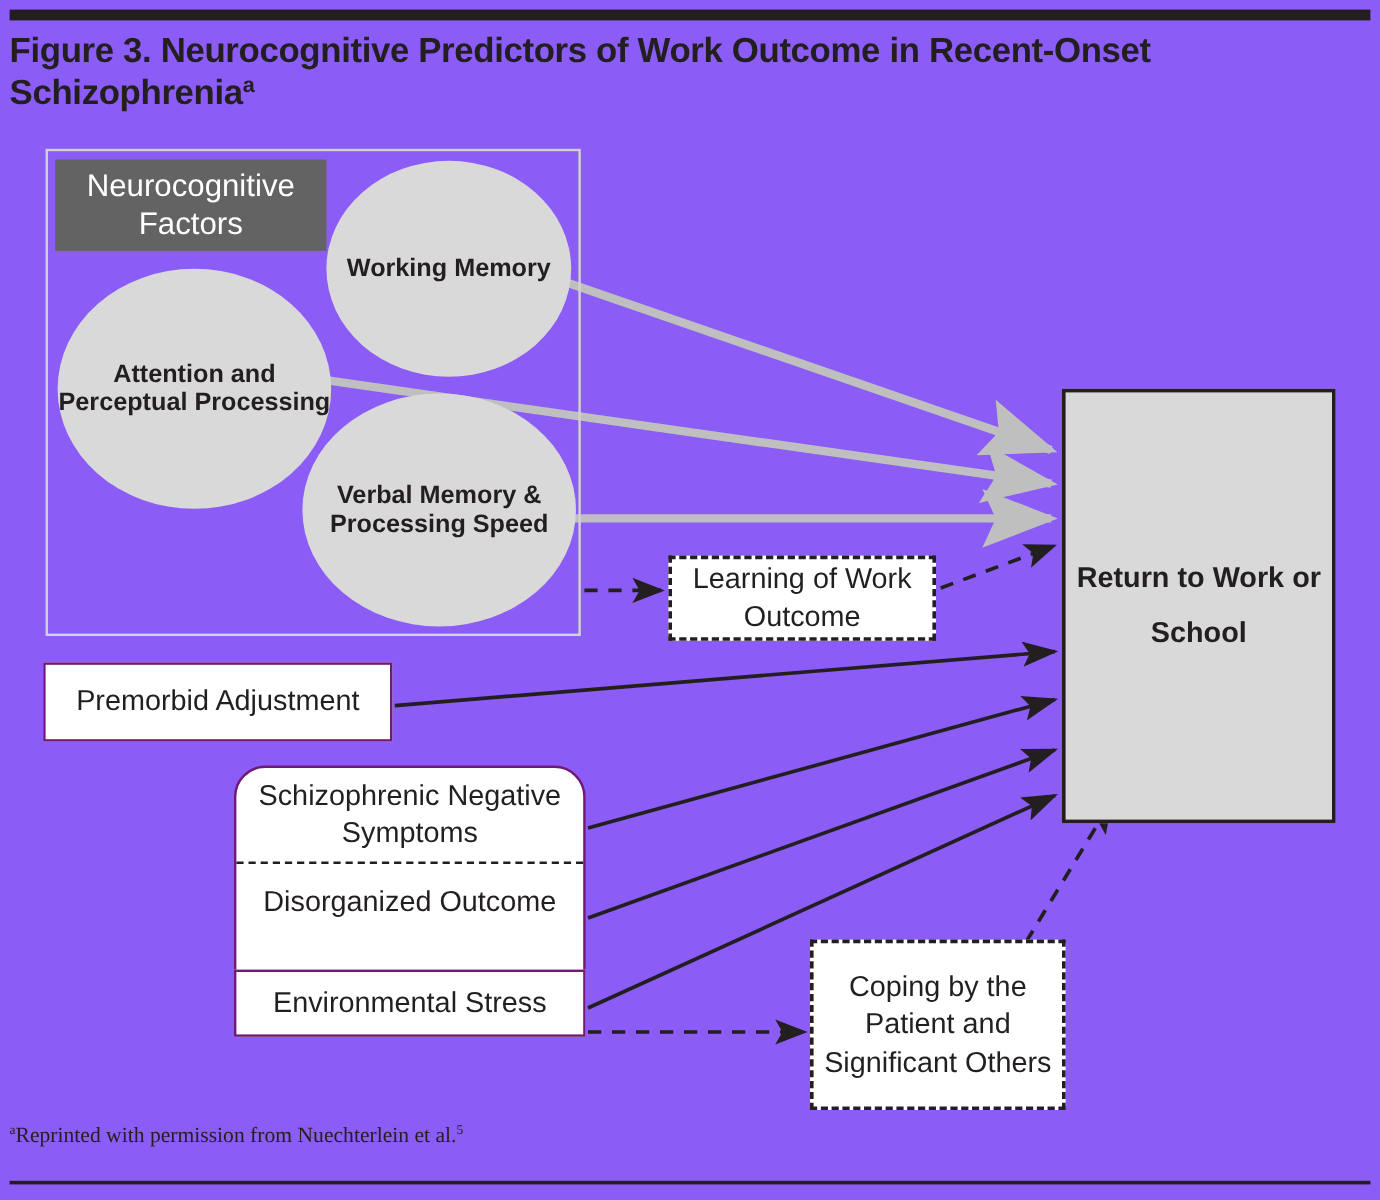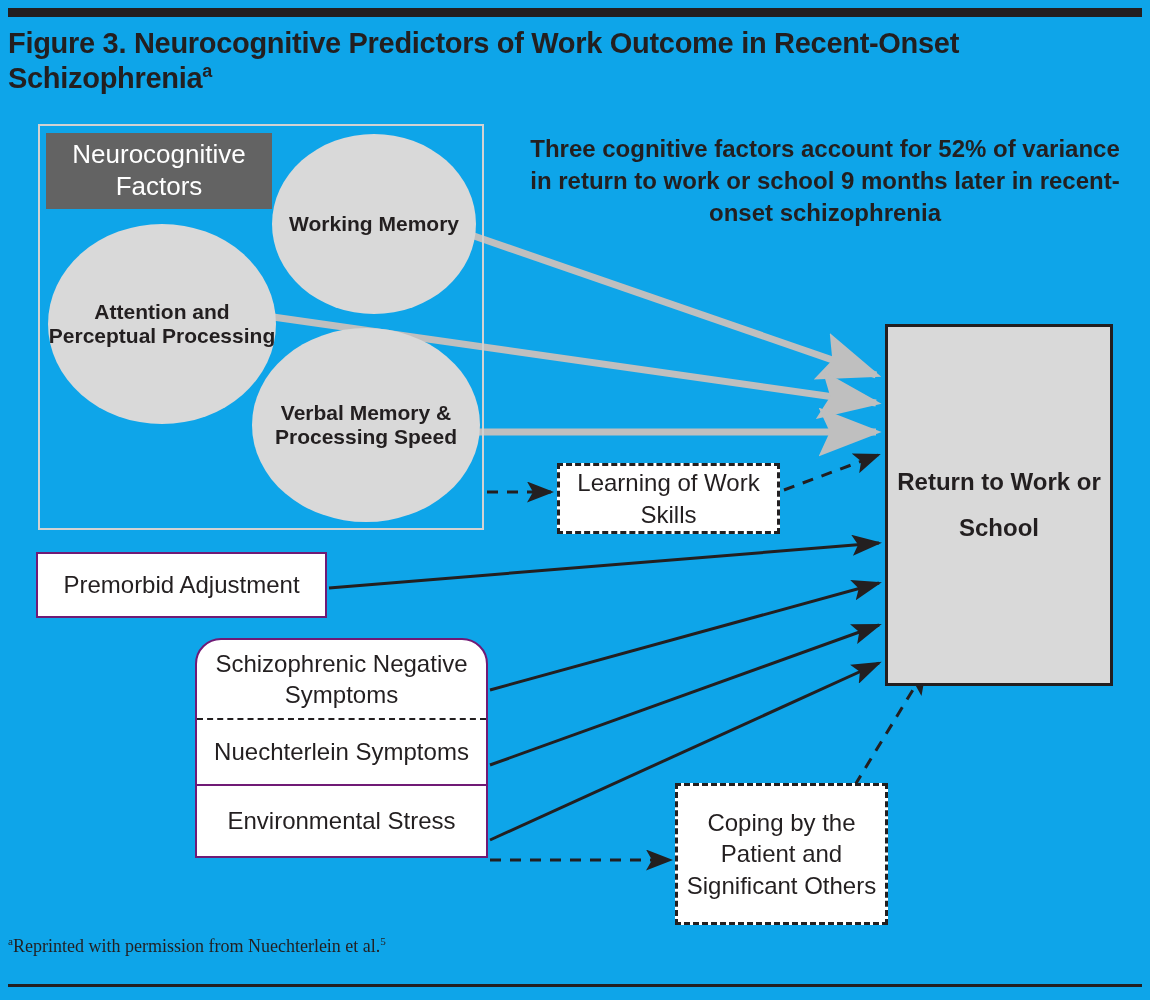--- a/index.html
+++ b/index.html
@@ -1,19 +1,19 @@
 <!DOCTYPE html>
 <html><head>
 <meta charset="utf-8">
 <style>
   html,body{margin:0;padding:0;background:#ffffff;}
   #page{
     position:relative;
     width:1150px;height:1000px;
-    background:#0ea5e9;
+    background:#8b5cf6;
     font-family:"Liberation Sans", sans-serif;
     overflow:hidden;
   }
   
   #top-rule{
     position:absolute;left:8px;top:8px;width:1134px;height:9px;
     background:#231f20;
   }
   #figure-title{
     position:absolute;left:8px;top:26px;width:1090px;
@@ -80,21 +80,21 @@
   }
   #sym-divider{
     position:absolute;left:0;top:78px;width:100%;height:0;
     border-top:2px dashed #231f20;
   }
   #sym-bottom{
     position:absolute;left:0;top:78px;width:100%;height:68px;
     display:flex;align-items:center;justify-content:center;
     text-align:center;font-size:24px;line-height:1.3;
   }
-  #box-environmental{left:195px;top:784px;width:293px;height:74px;}
+  #box-environmental{left:195px;top:808px;width:293px;height:56px;}
 
   
   .dashed-box{
     position:absolute;background:#ffffff;
     border:3px dashed #231f20;box-sizing:border-box;
     display:flex;align-items:center;justify-content:center;
     text-align:center;font-size:24px;line-height:1.3;color:#231f20;
   }
   #box-learning{left:557px;top:463px;width:223px;height:71px;}
   #box-coping{left:675px;top:783px;width:213px;height:142px;}
@@ -159,35 +159,34 @@
   <div id="neuro-container"></div>
 
   <div id="neuro-header">Neurocognitive Factors</div>
 
   <div class="circle" id="circle-working">Working Memory</div>
 
   <div class="circle" id="circle-attention">Attention and Perceptual Processing</div>
 
   <div class="circle" id="circle-verbal">Verbal Memory &amp; Processing Speed</div>
 
-  <div id="variance-text">Three cognitive factors account for 52% of variance in return to work or school 9 months later in recent-onset schizophrenia</div>
 
   <div id="outcome-box">Return to Work or School</div>
 
   <div class="solid-box" id="box-premorbid">Premorbid Adjustment</div>
 
   <div class="solid-box" id="box-symptoms">
     <div id="sym-top">Schizophrenic Negative Symptoms</div>
     <div id="sym-divider"></div>
-    <div id="sym-bottom">Nuechterlein Symptoms</div>
+    <div id="sym-bottom">Disorganized Outcome</div>
   </div>
 
   <div class="solid-box" id="box-environmental">Environmental Stress</div>
 
-  <div class="dashed-box" id="box-learning">Learning of Work Skills</div>
+  <div class="dashed-box" id="box-learning">Learning of Work Outcome</div>
 
   <div class="dashed-box" id="box-coping">Coping by the Patient and Significant Others</div>
 
   <div id="footnote"><sup>a</sup><span>Reprinted with permission from Nuechterlein et al.</span><sup>5</sup></div>
 
   <div id="bottom-rule"></div>
 
 </div>
 
 </body></html>

